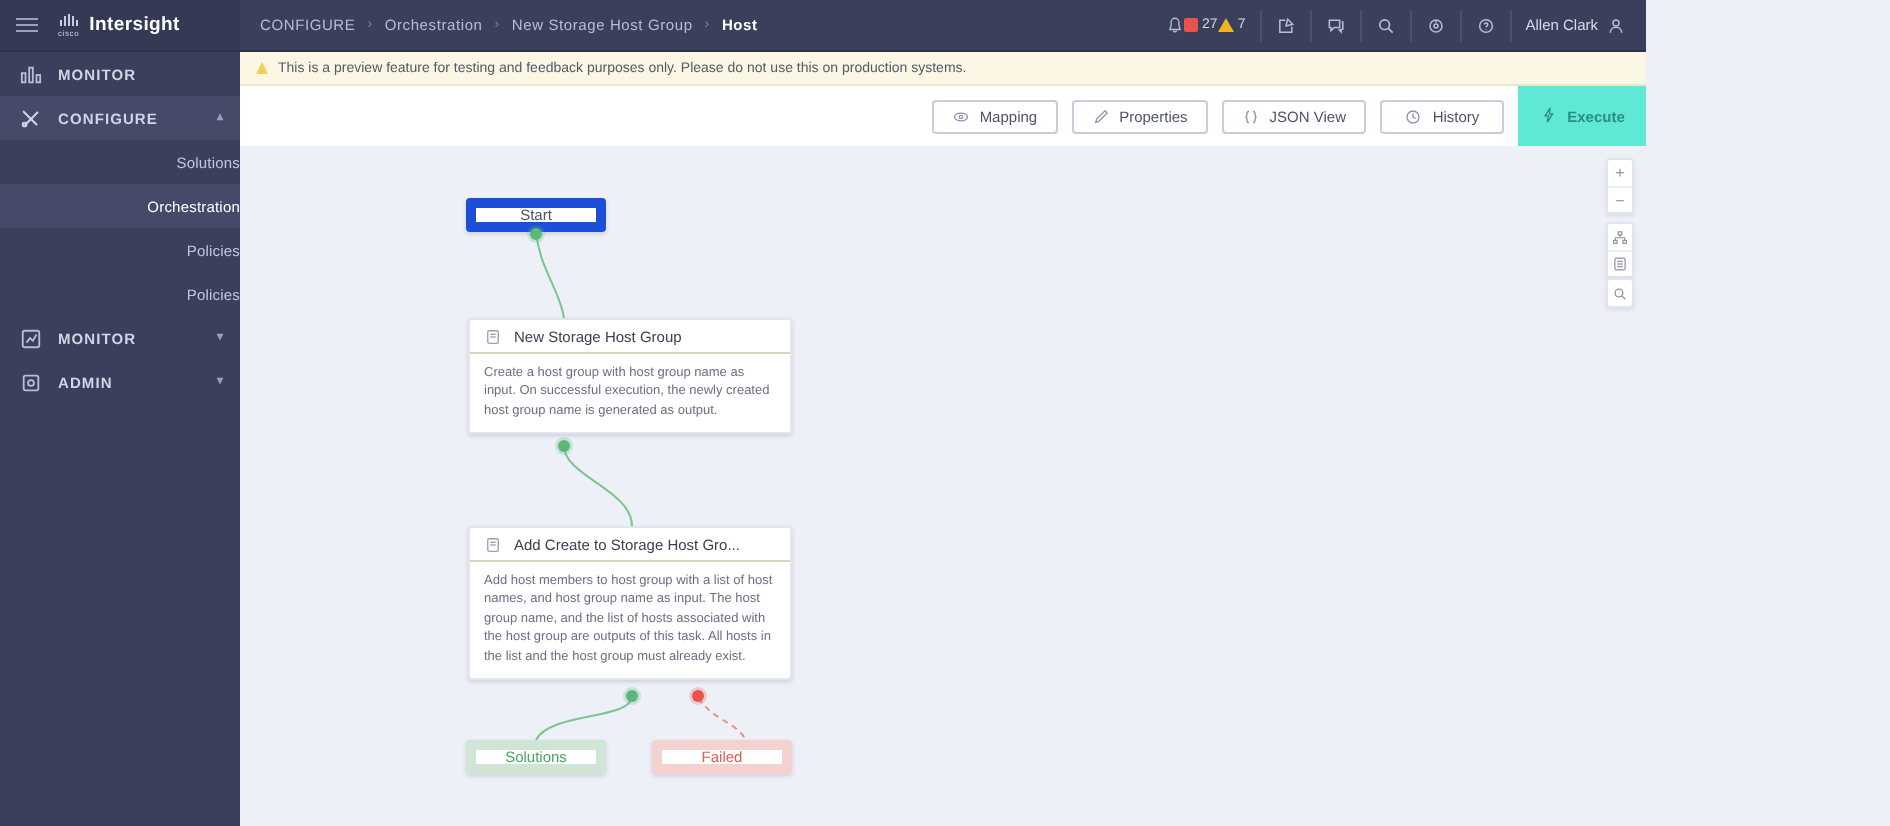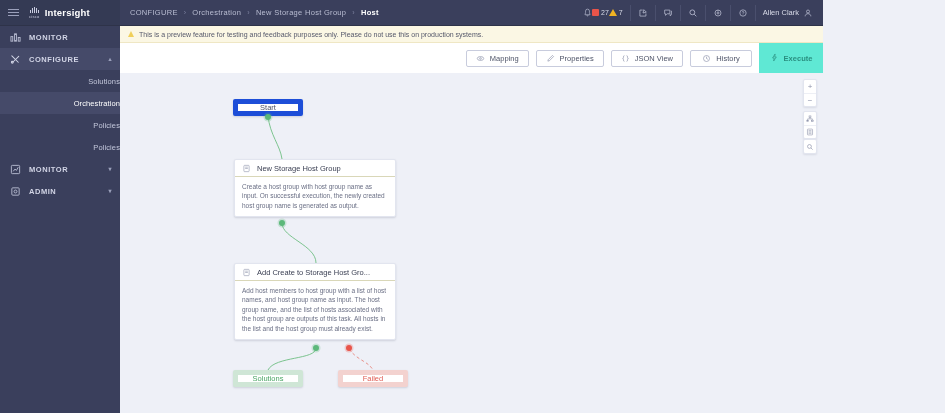--- a/index.html
+++ b/index.html
@@ -468,21 +468,21 @@
         </div>
         <div class="task-body">Add host members to host group with a list of host names, and host group name as input. The host group name, and the list of hosts associated with the host group are outputs of this task. All hosts in the list and the host group must already exist.</div>
       </div>
       <div class="dot dot-green" style="left:193px; top:272px;"></div>
       <div class="dot dot-red" style="left:226px; top:272px;"></div>
 
       <div class="node term-node term-completed" style="left:113px; top:297px;">
         <span>Solutions</span>
       </div>
 
-      <div class="node term-node term-failed" style="left:218px; top:297px;text-align:right;">
+      <div class="node term-node term-failed" style="left:206px; top:297px;text-align:right;">
         <span>Failed</span>
       </div>
 
       <div class="cc cc1">
         <div class="cc-btn">+</div>
         <div class="cc-btn">−</div>
       </div>
       <div class="cc cc2">
         <div class="cc-btn">
           <svg width="8" height="8" viewBox="0 0 12 12">

